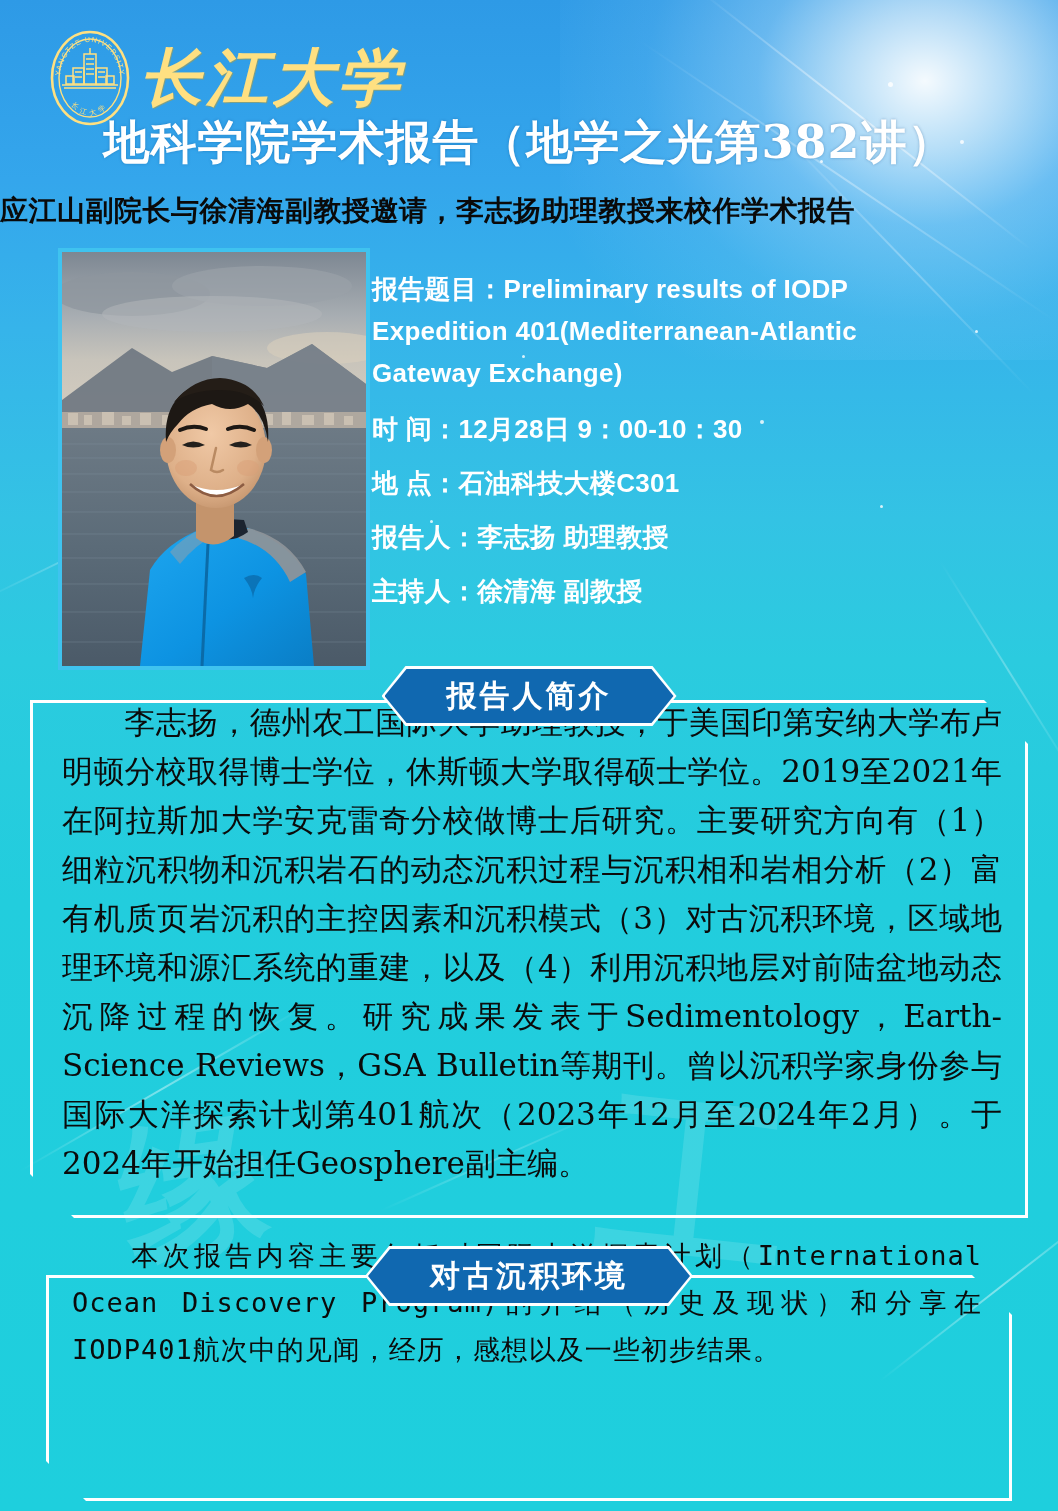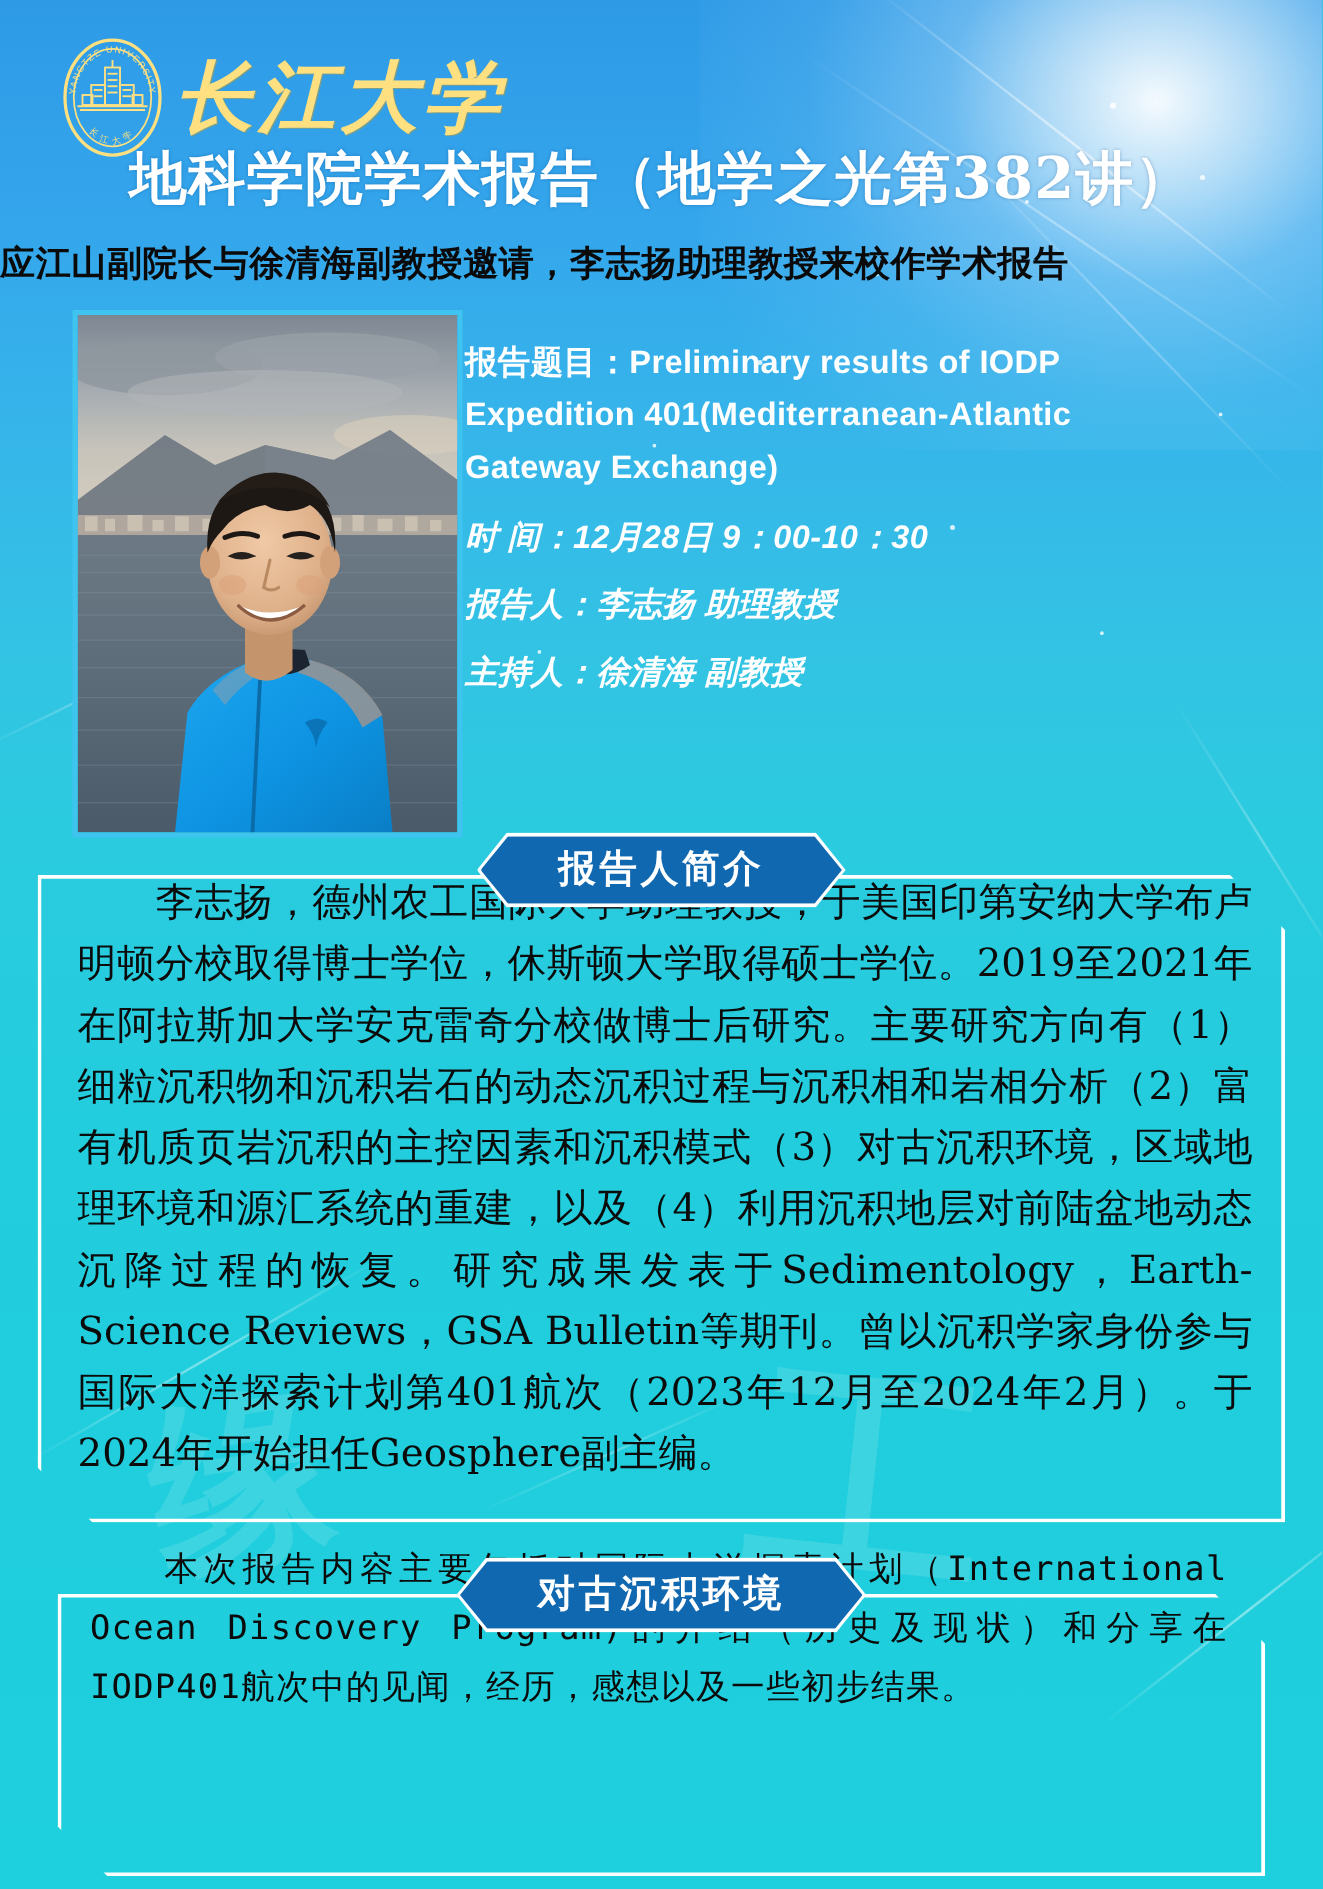--- a/index.html
+++ b/index.html
@@ -108,21 +108,21 @@
 
   
   #info { position:absolute; left:372px; top:268px; width:600px; }
   .info-line {
     color:#ffffff;
     font-size:26px; font-weight:bold;
     line-height:42px;
     letter-spacing:.3px;
   }
   .info-title { margin-bottom:14px; }
-  .info-row { margin-bottom:12px; white-space:nowrap;font-style:italic; }
+  .info-row { margin-bottom:12px; white-space:nowrap; }
 
   
   .banner-row { position:absolute; width:1058px; text-align:center; }
   .hexbanner {
     display:inline-block;
     position:relative;
     background:#1068b0;
     color:#ffffff;
     font-size:30px; font-weight:bold;
     padding:9px 62px;
@@ -336,20 +336,21 @@
       <path d="M128 232 Q154 256 182 232" stroke="#8c5c42" stroke-width="2.5" fill="none"></path>
 
       <ellipse cx="124" cy="216" rx="11" ry="8" fill="#d9a078" opacity=".5"></ellipse>
       <ellipse cx="186" cy="216" rx="11" ry="8" fill="#d9a078" opacity=".5"></ellipse>
     </svg>
   </div>
 
   <div id="info">
     <div class="info-line info-title">报告题目：Preliminary results of IODP Expedition 401(Mediterranean-Atlantic Gateway Exchange)</div>
     <div class="info-line info-row">时 间：12月28日 9：00-10：30</div>
+    <div class="info-line info-row">地 点：石油科技大楼C301</div>
     <div class="info-line info-row">报告人：李志扬 助理教授</div>
     <div class="info-line info-row">主持人：徐清海 副教授</div>
   </div>
 
   <div class="cbox" style="left:30px; top:700px; width:998px; height:518px;
               clip-path:polygon(0 0, calc(100% - 44px) 0, 100% 44px, 100% 100%, 44px 100%, 0 calc(100% - 44px));">
   </div>
   <div style="position:absolute; left:62px; top:698px; width:940px;">
     <p class="body-text"><span class="indent"></span><span>李志扬，德州农工国际大学助理教授，于美国印第安纳大学布卢明顿分校取得博士学位，休斯顿大学取得硕士学位。2019至2021年在阿拉斯加大学安克雷奇分校做博士后研究。主要研究方向有（1）细粒沉积物和沉积岩石的动态沉积过程与沉积相和岩相分析（2）富有机质页岩沉积的主控因素和沉积模式（3）对古沉积环境，区域地理环境和源汇系统的重建，以及（4）利用沉积地层对前陆盆地动态沉降过程的恢复。研究成果发表于Sedimentology，Earth-Science Reviews，GSA Bulletin等期刊。曾以沉积学家身份参与国际大洋探索计划第401航次（2023年12月至2024年2月）。于2024年开始担任Geosphere副主编。</span></p>
   </div>

